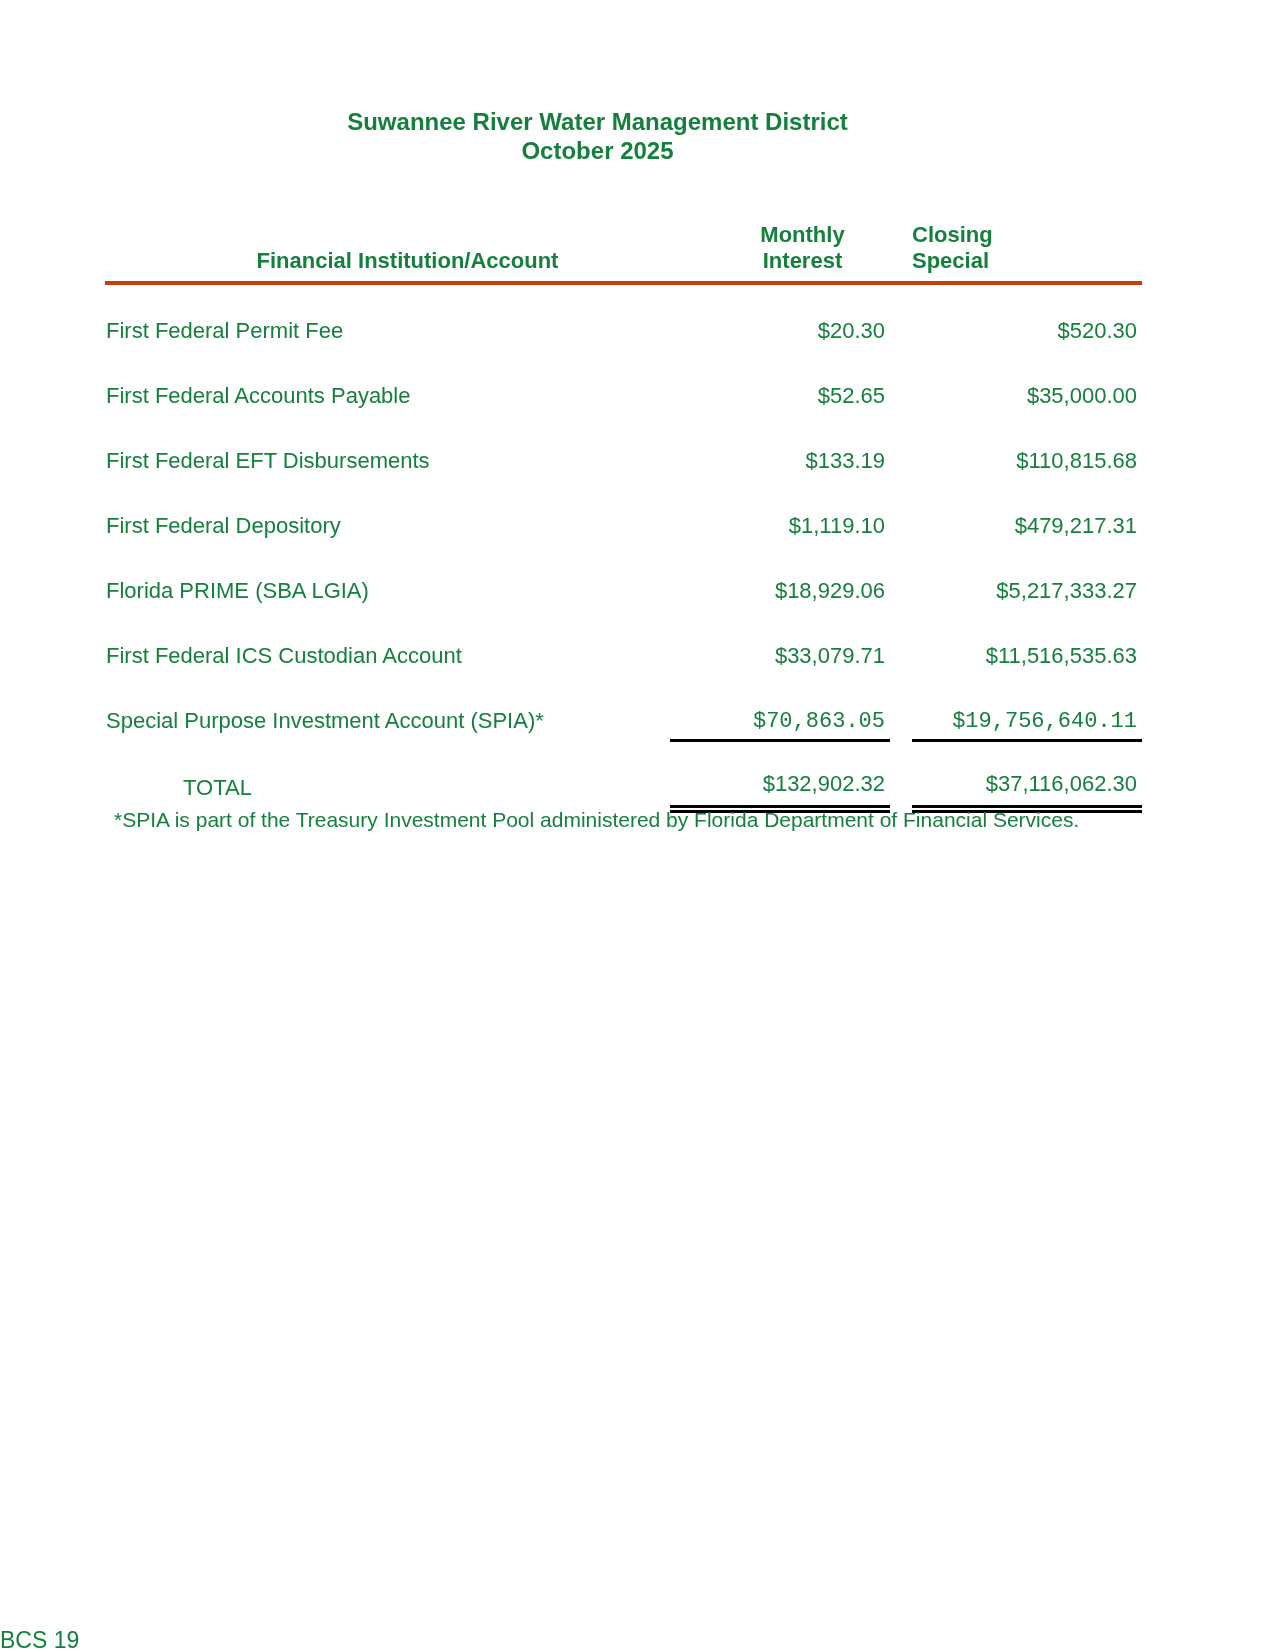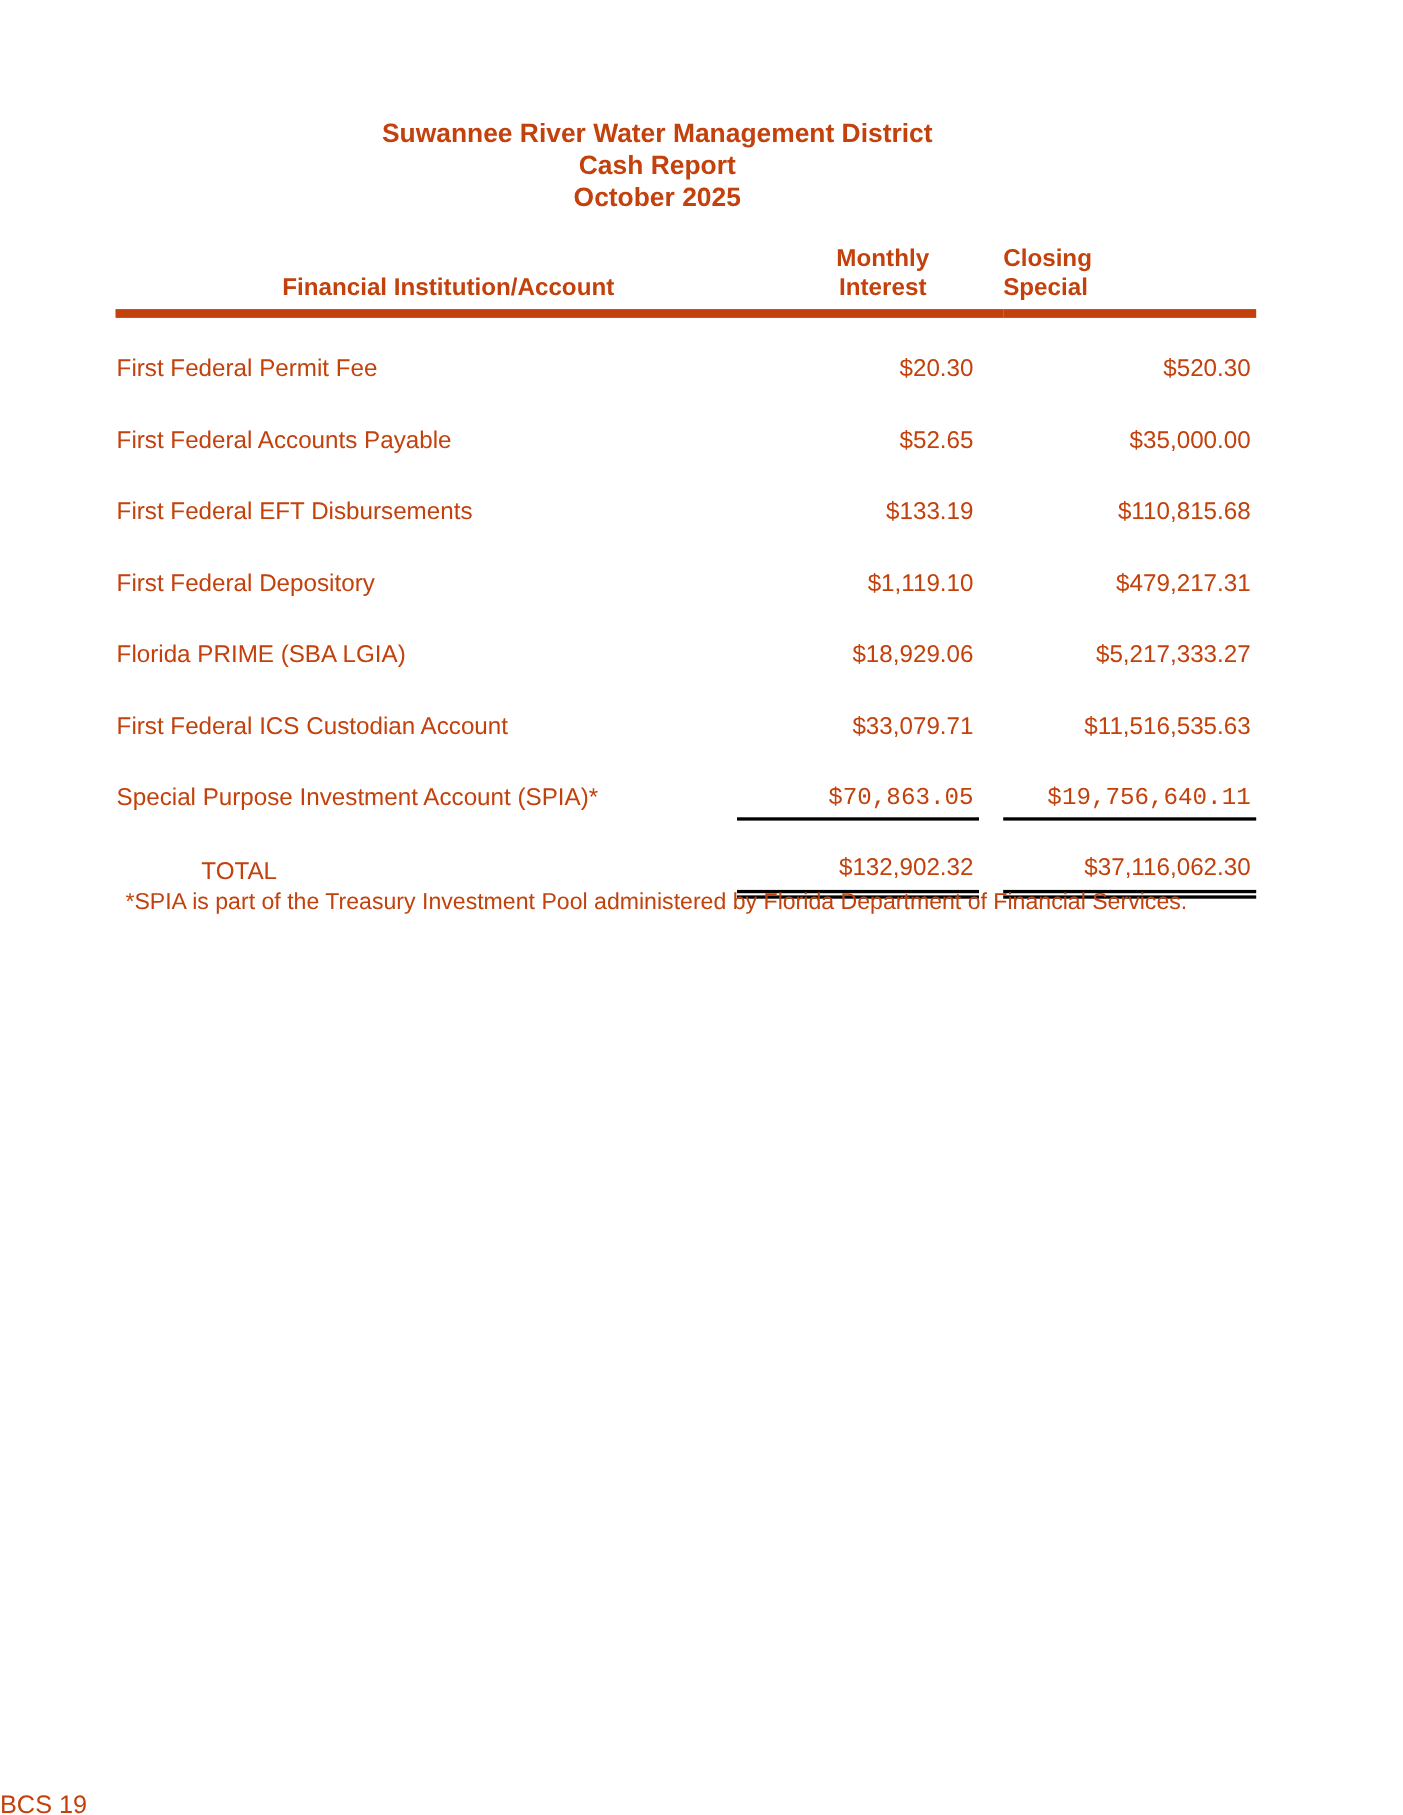--- a/index.html
+++ b/index.html
@@ -5,21 +5,21 @@
   html, body {
     margin: 0;
     padding: 0;
     background: #ffffff;
   }
   .page {
     position: relative;
     width: 1275px;
     height: 1650px;
     background: #ffffff;
-    color: #c2410c;
+    color: #15803d;
     font-family: "Liberation Sans", sans-serif;
     overflow: hidden;
   }
   .title-block {
     position: absolute;
     left: 105px;
     top: 107px;
     width: 985px;
     text-align: center;
     font-size: 24px;
@@ -37,21 +37,21 @@
   }
   col.c-label   { width: 565px; }
   col.c-monthly { width: 220px; }
   col.c-gap     { width: 22px;  }
   col.c-closing { width: 230px; }
 
   .cash-table th {
     font-weight: bold;
     vertical-align: bottom;
     padding: 0 0 7px 0;
-    border-bottom: 8px solid #c2410c;
+    border-bottom: 4px solid #c2410c;
     line-height: 26px;
   }
   th.h-label   { text-align: center; padding-left: 40px; }
   th.h-monthly { text-align: center; padding-left: 45px; }
   th.h-closing { text-align: left; }
   th .hline    { display: block; line-height: 26px; }
 
   .cash-table tbody td {
     height: 58px;
     vertical-align: bottom;
@@ -99,21 +99,20 @@
     margin-top: 43px;
   }
 </style>
 </head>
 <body>
 
 <div class="page">
 
   <div class="title-block">
     <div>Suwannee River Water Management District</div>
-    <div>Cash Report</div>
     <div>October 2025</div>
   </div>
 
   <table class="cash-table">
     <colgroup>
       <col class="c-label">
       <col class="c-monthly">
       <col class="c-gap">
       <col class="c-closing">
     </colgroup>

